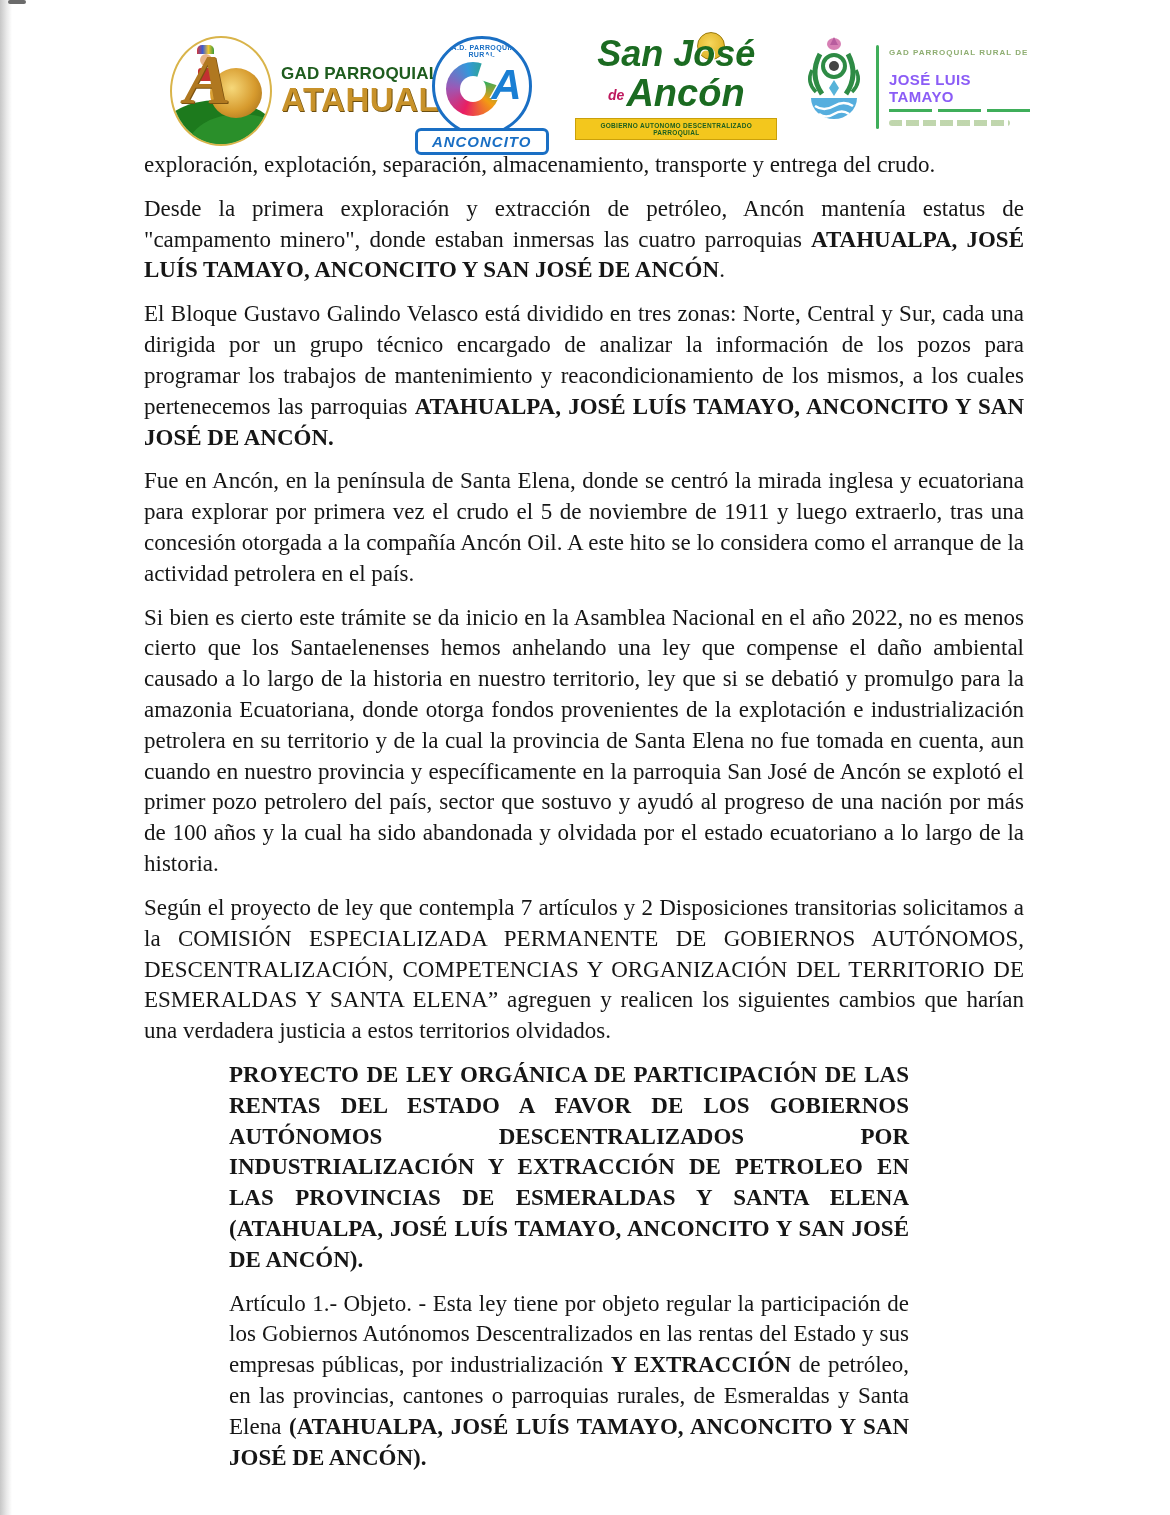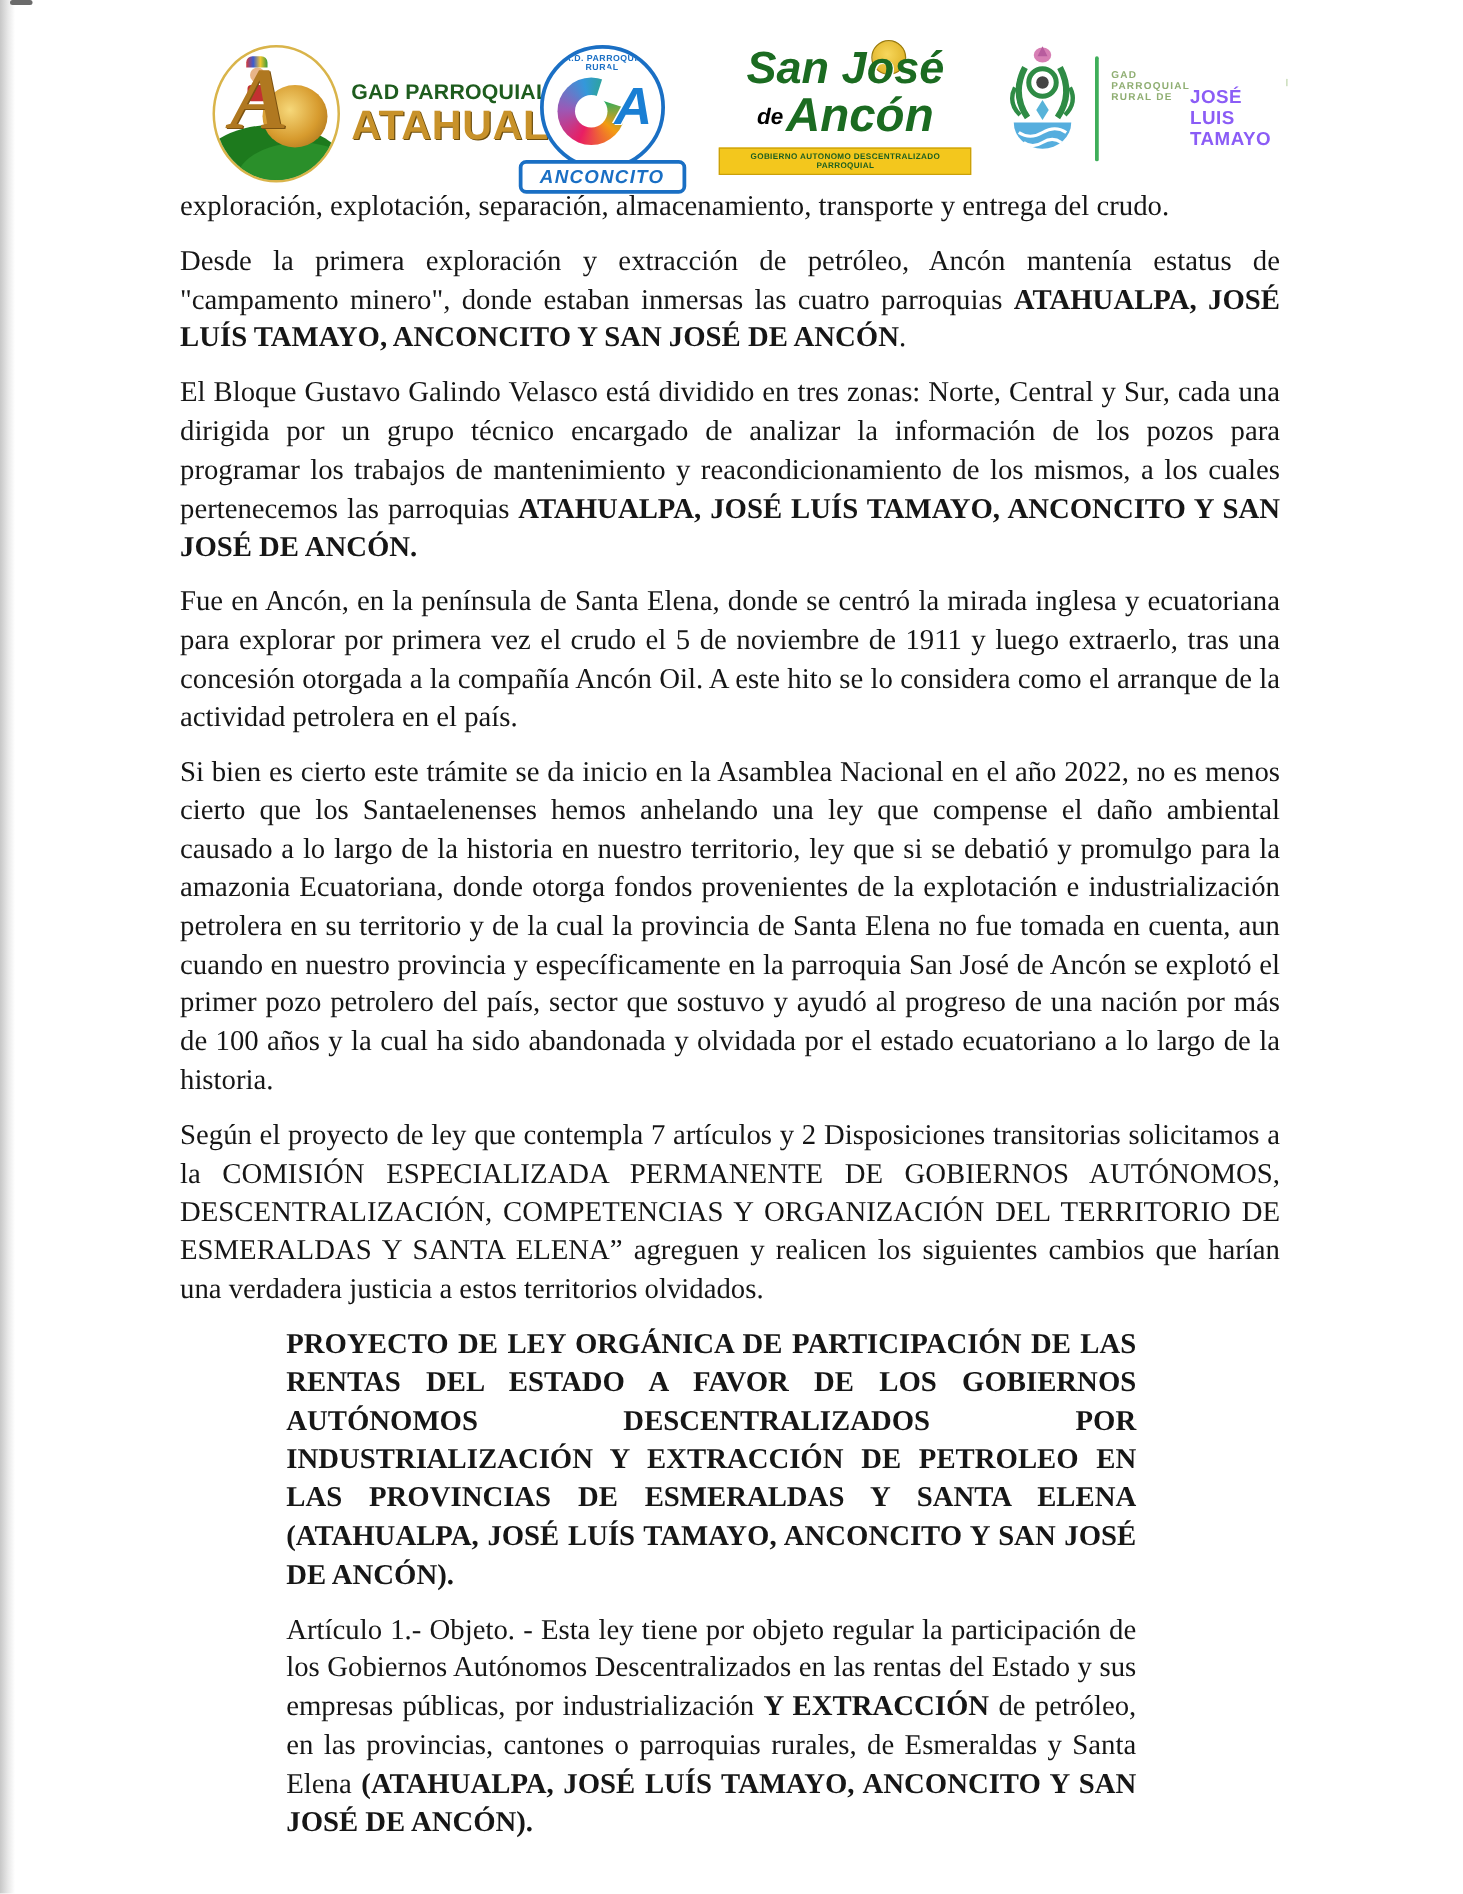--- a/index.html
+++ b/index.html
@@ -62,30 +62,30 @@
     border:3px solid #1a6fc4;border-radius:6px;padding:2px 0;
     color:#1a6fc4;font-style:italic;font-weight:700;font-size:15px;letter-spacing:1px;}
 
   
   .logo-sj{width:202px;text-align:center;font-style:italic;font-weight:800;position:relative;}
   .sj-circle{position:absolute;top:-4px;left:122px;width:26px;height:26px;border-radius:50%;
     background:radial-gradient(circle at 45% 40%,#f7d75c,#d8a818);border:1px solid #9a7a0a;z-index:0;}
   .sj-line1{position:relative;z-index:1;color:#1b6b21;font-size:36px;line-height:1;
     text-shadow:1px 1px 0 #fff;}
   .sj-line2{position:relative;z-index:1;color:#1b6b21;font-size:38px;line-height:1;margin-top:2px;}
-  .sj-de{color:#000000;font-size:18px;vertical-align:6px;margin-right:2px;}
+  .sj-de{color:#be185d;font-size:14px;vertical-align:6px;margin-right:2px;}
   .sj-banner{margin-top:6px;background:#f3c71d;border:1px solid #caa00a;
     color:#1b5e20;font-style:normal;font-weight:700;font-size:6.5px;
     letter-spacing:.3px;padding:3px 1px;}
 
   
   .logo-jlt{display:flex;align-items:center;gap:10px;width:228px;}
   .jlt-crest{width:64px;height:102px;flex:0 0 auto;}
   .jlt-sep{width:3px;height:84px;background:#3fae5a;border-radius:2px;flex:0 0 auto;}
-  .jlt-text{display:flex;flex-direction:row;align-items:flex-start;}
+  .jlt-text{display:flex;flex-direction:column;align-items:flex-start;}
   .jlt-small{font-size:8px;color:#8fae72;letter-spacing:1px;font-weight:700;}
   .jlt-name{font-size:15px;font-weight:800;color:#8b5cf6;letter-spacing:.4px;margin-top:14px;}
   .jlt-underline{display:flex;gap:6px;width:100%;margin-top:4px;}
   .jlt-underline span{flex:1;height:3px;background:#3fae5a;}
   .jlt-tagline{width:86%;height:6px;margin-top:8px;border-radius:3px;opacity:.85;
     background:repeating-linear-gradient(90deg,#b5cf9f 0 13px,transparent 13px 17px);}
 
   
   .body-text{
     position:absolute;top:150px;left:144px;width:880px;

